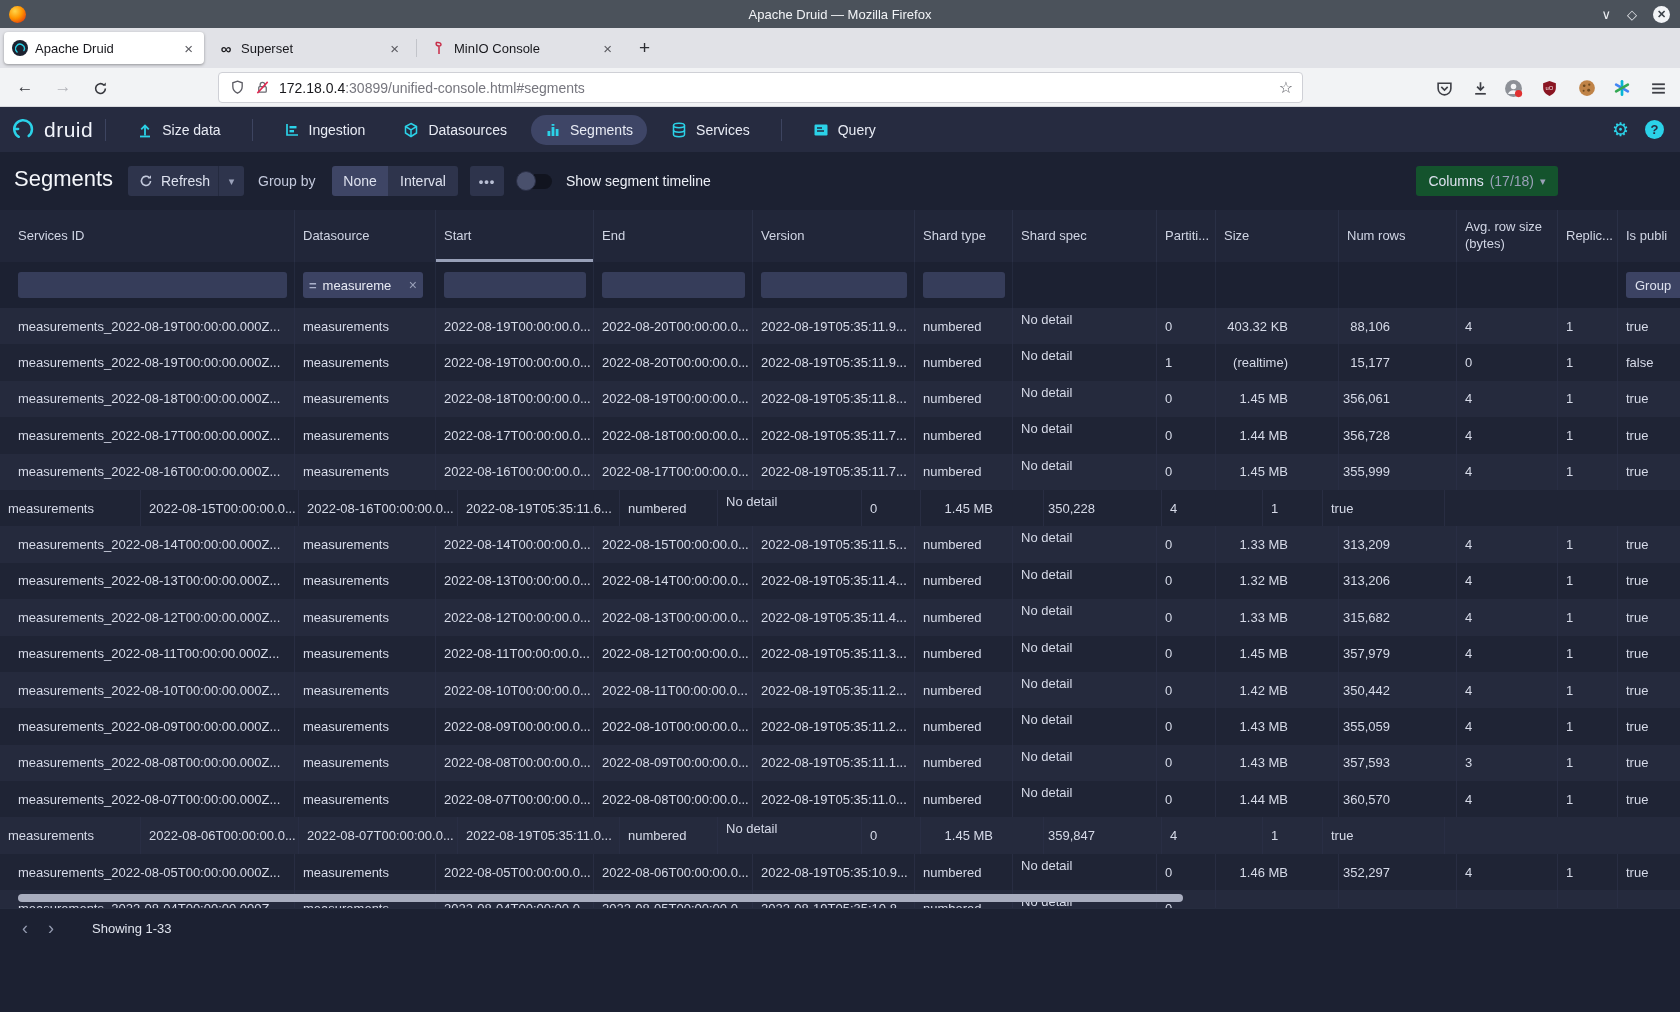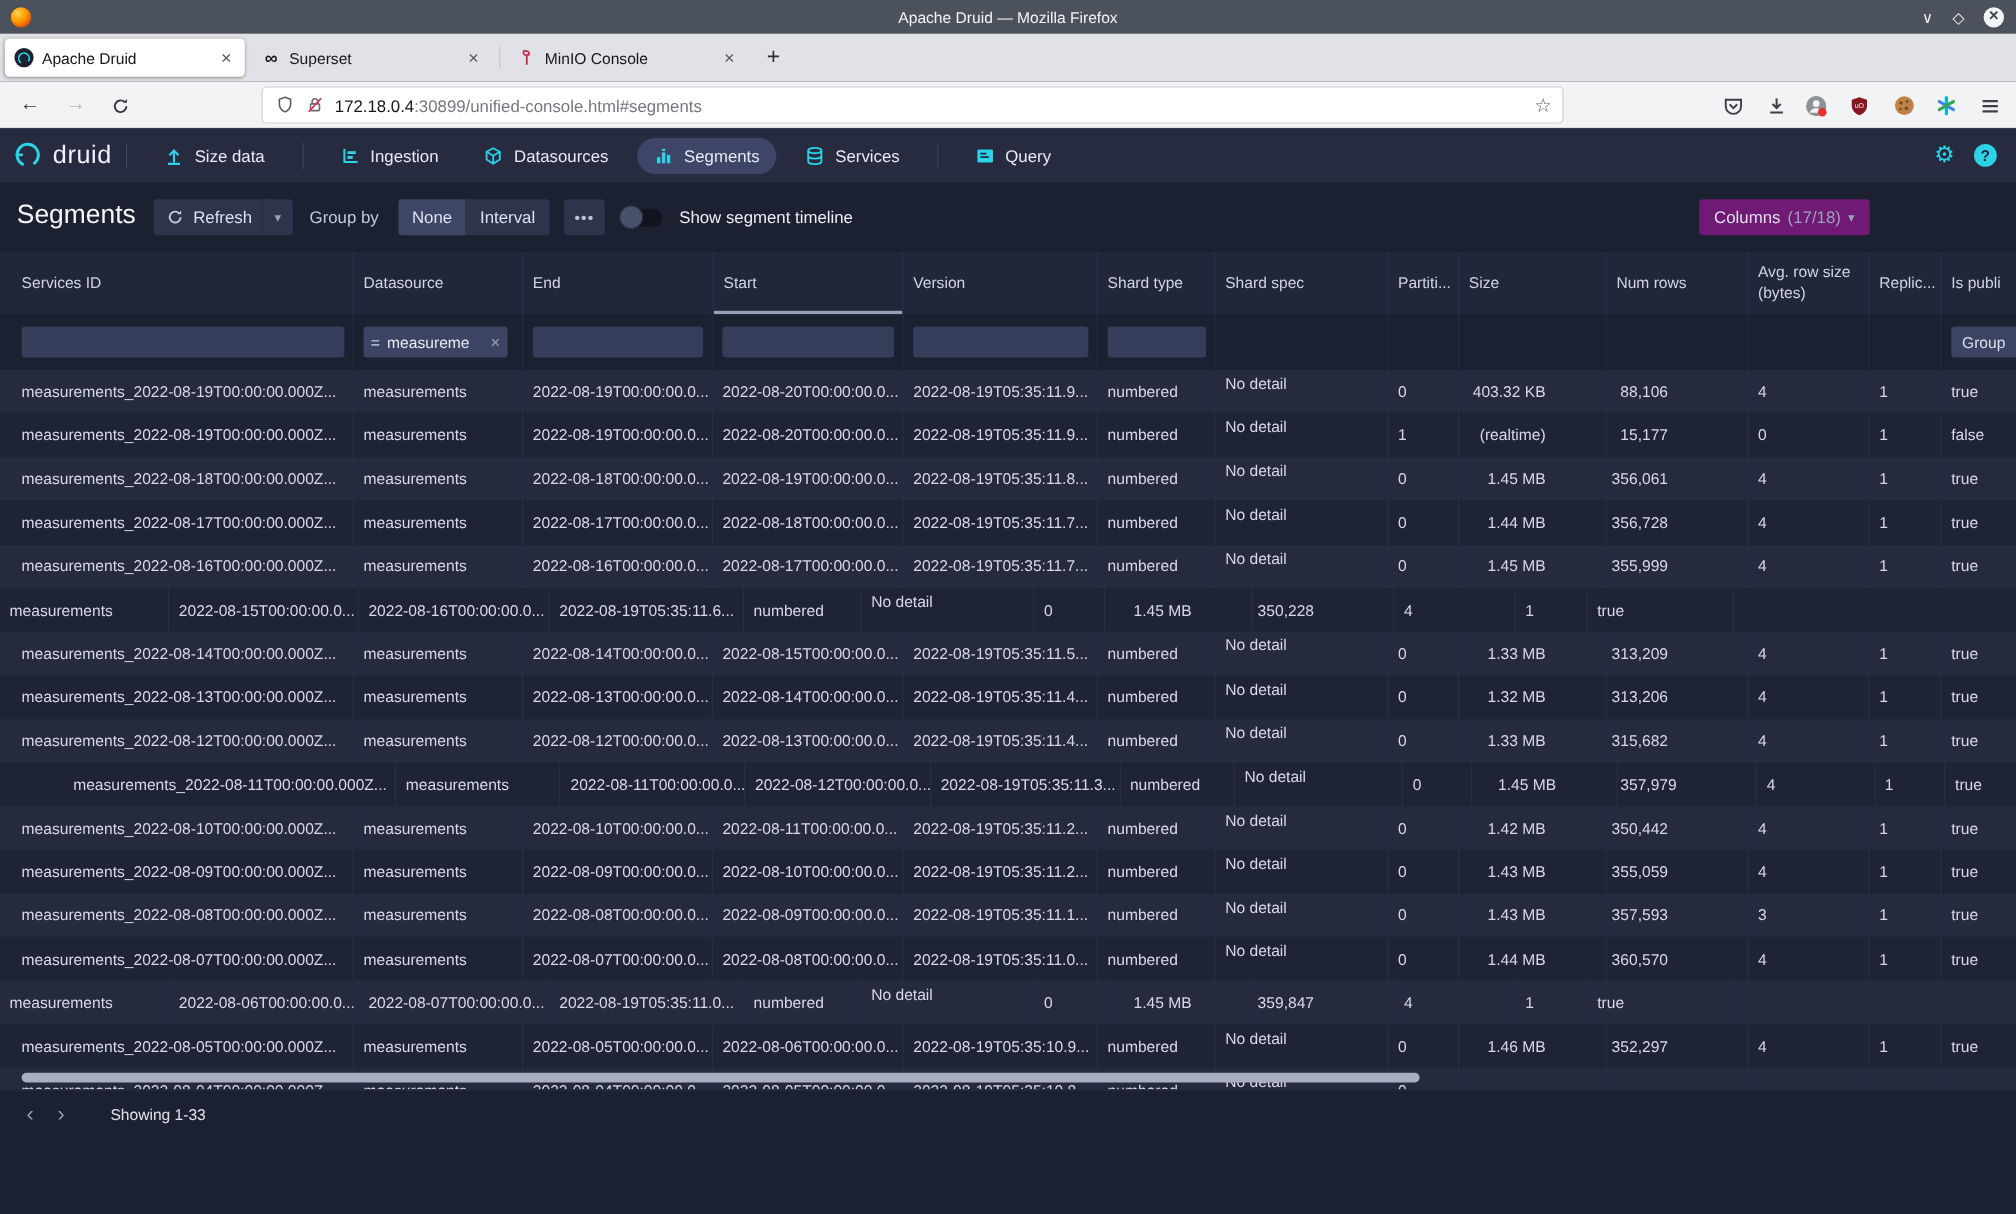--- a/index.html
+++ b/index.html
@@ -64,21 +64,21 @@
   .refresh-caret{left:218px;width:26px;justify-content:center;border-radius:0 3px 3px 0;
     border-left:1px solid #242a3f;color:#9ba2ba;font-size:11px;}
   .groupby-label{position:absolute;left:258px;top:21px;font-size:14px;color:#c3c9dc;}
   .btn-none{left:332px;width:56px;justify-content:center;background:#3e4565;border-radius:3px 0 0 3px;}
   .btn-interval{left:388px;width:70px;justify-content:center;border-radius:0 3px 3px 0;}
   .btn-more{left:470px;width:34px;justify-content:center;color:#b9bfd4;letter-spacing:1px;font-size:13px;font-weight:bold;}
   .toggle{position:absolute;left:518px;top:22px;width:34px;height:15px;border-radius:8px;background:#11141f;}
   .knob{position:absolute;left:-2px;top:-3px;width:20px;height:20px;border-radius:50%;
     background:#49506c;border:1px solid #2a2f45;}
   .toggle-label{position:absolute;left:566px;top:21px;font-size:14px;color:#eceff6;}
-  .btn-columns{left:1416px;width:142px;justify-content:center;gap:6px;background:#701a75;}
+  .btn-columns{left:1416px;width:142px;justify-content:center;gap:6px;background:#14532d;}
   .cols-count{color:#9aa1b8;}
   .caret{color:#9aa1b8;font-size:11px;}
 
   
   .gridwrap{position:absolute;top:103px;left:0;width:1680px;height:805px;overflow:hidden;}
   .gridinner{position:absolute;top:0;left:0;width:1740px;}
   .thead{position:relative;display:flex;height:52px;background:#212639;}
   .th{position:relative;display:flex;align-items:center;border-right:1px solid #2a3046;
     font-size:13px;color:#d0d5e4;overflow:hidden;}
   .th span{padding-left:8px;line-height:1.3;}
@@ -330,26 +330,26 @@
 
     <div class="gridwrap">
       <div class="gridinner">
         <div class="thead" id="thead">
             <div class="th first" style="width: 295px;">
               <span>Services ID</span>
             </div>
             <div class="th" style="width: 141px;">
               <span>Datasource</span>
             </div>
-            <div class="th" style="width: 159px;">
-              <span>End</span>
-            </div>
             <div class="th" style="width: 158px;">
               <span>Start</span>
               <div class="sort-bar"></div>
+            </div>
+            <div class="th" style="width: 159px;">
+              <span>End</span>
             </div>
             <div class="th" style="width: 162px;">
               <span>Version</span>
             </div>
             <div class="th" style="width: 98px;">
               <span>Shard type</span>
             </div>
             <div class="th" style="width: 144px;">
               <span>Shard spec</span>
             </div>
@@ -529,21 +529,21 @@
               <div class="td" style="width: 98px;">numbered</div>
               <div class="td top" style="width: 144px;">No detail</div>
               <div class="td" style="width: 59px;">0</div>
               <div class="td rt" style="width: 123px; padding-right: 50px;">1.33 MB</div>
               <div class="td rt" style="width: 118px; padding-right: 66px;">315,682</div>
               <div class="td" style="width: 101px;">4</div>
               <div class="td" style="width: 60px;">1</div>
               <div class="td" style="width: 122px;">true</div>
             </div>
             <div class="tr">
-              <div class="td first" style="width: 295px; margin-left: 43px;">measurements_2022-08-11T00:00:00.000Z...</div>
+              <div class="td first" style="width: 295px;">measurements_2022-08-11T00:00:00.000Z...</div>
               <div class="td" style="width: 141px;">measurements</div>
               <div class="td" style="width: 158px;">2022-08-11T00:00:00.0...</div>
               <div class="td" style="width: 159px;">2022-08-12T00:00:00.0...</div>
               <div class="td" style="width: 162px;">2022-08-19T05:35:11.3...</div>
               <div class="td" style="width: 98px;">numbered</div>
               <div class="td top" style="width: 144px;">No detail</div>
               <div class="td" style="width: 59px;">0</div>
               <div class="td rt" style="width: 123px; padding-right: 50px;">1.45 MB</div>
               <div class="td rt" style="width: 118px; padding-right: 66px;">357,979</div>
               <div class="td" style="width: 101px;">4</div>

